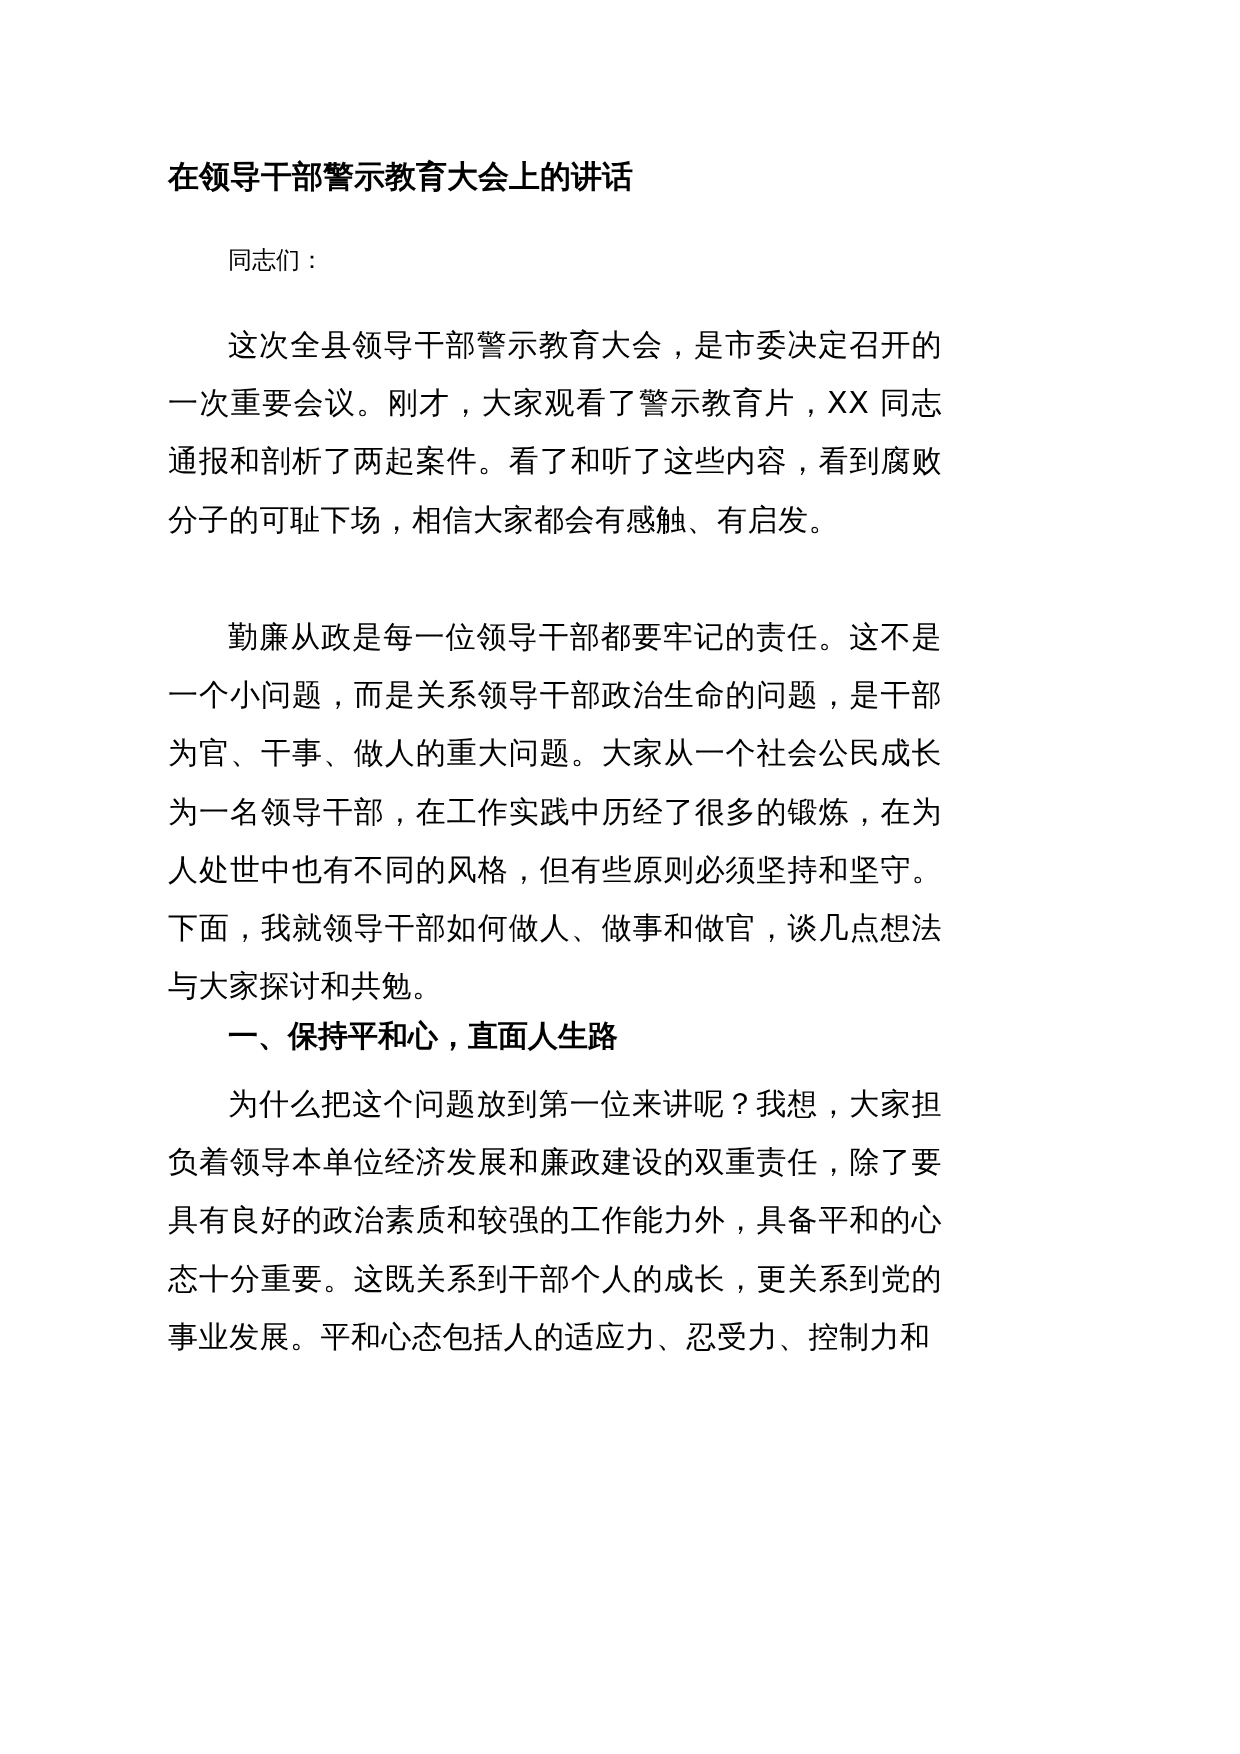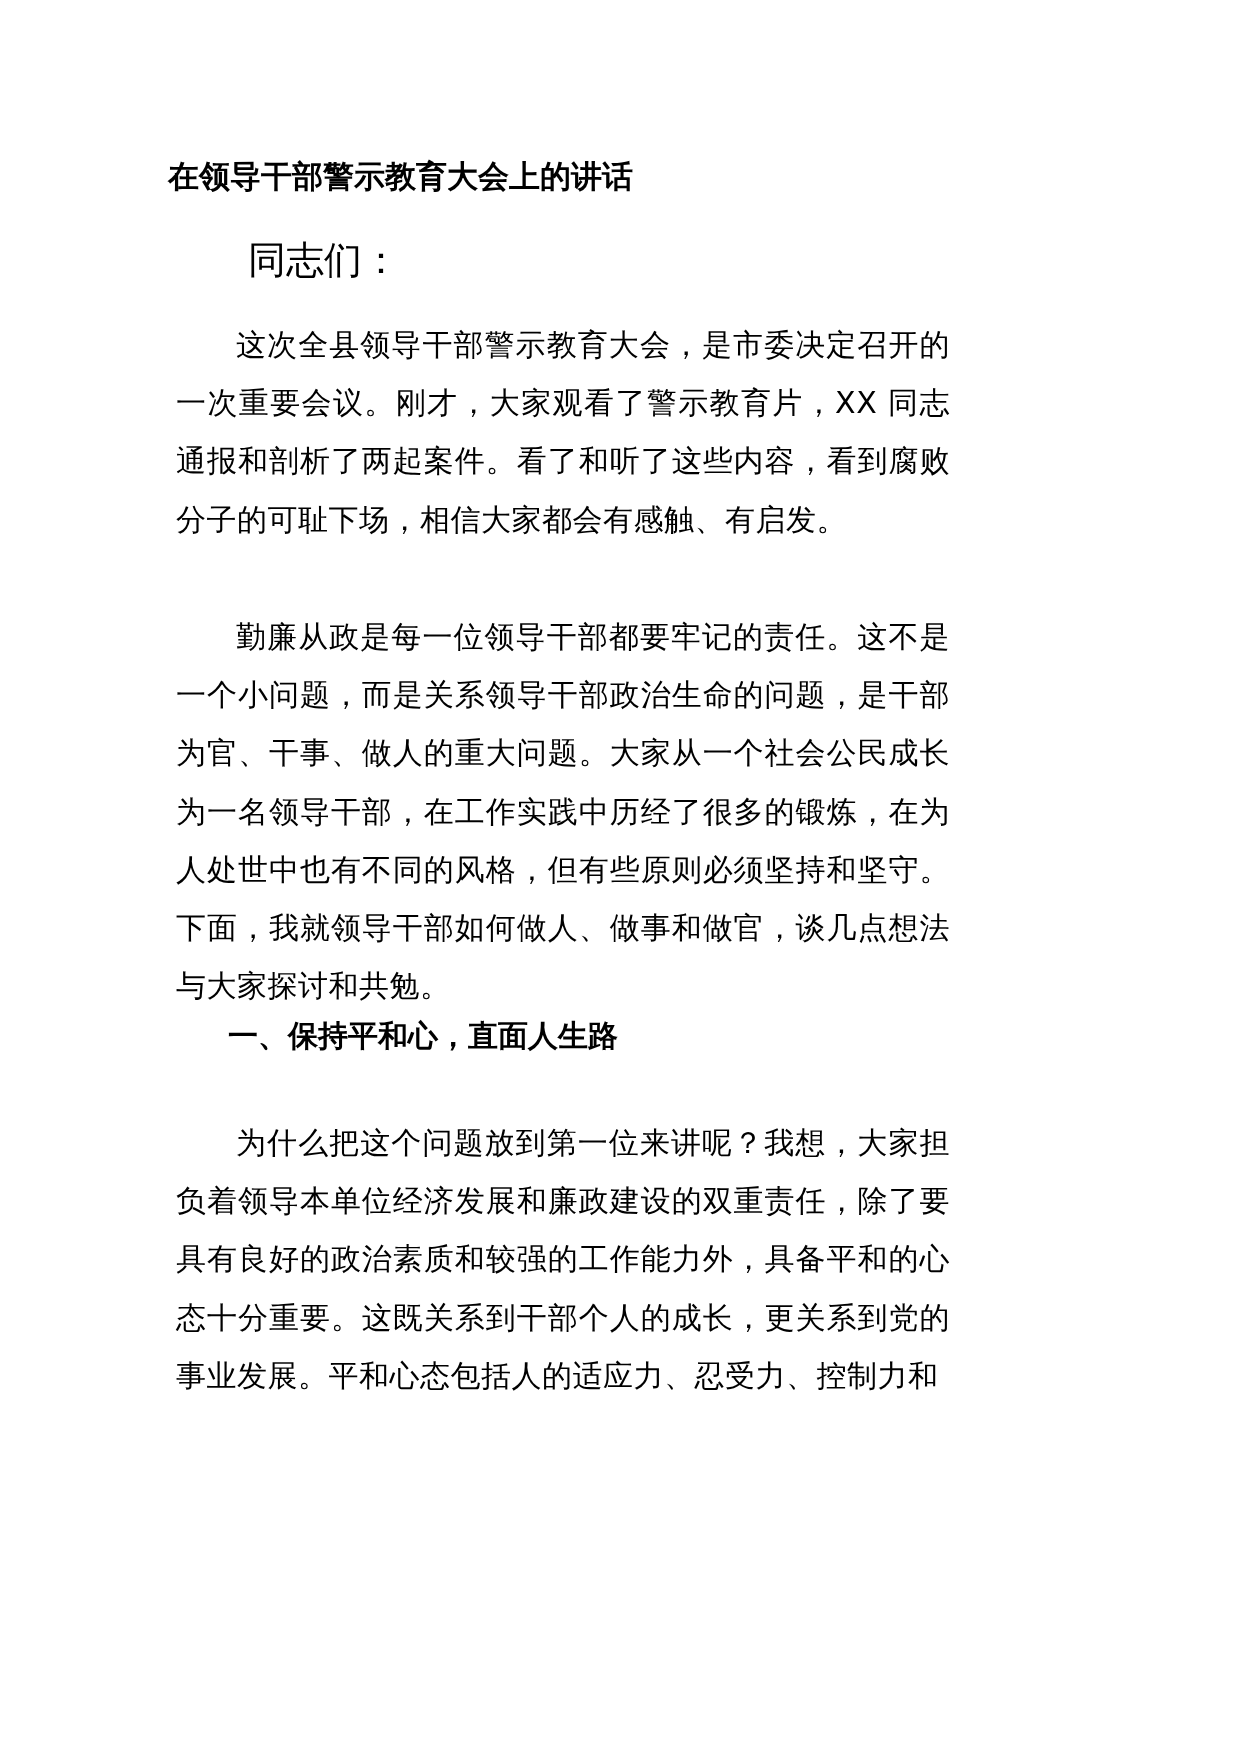--- a/index.html
+++ b/index.html
@@ -1,28 +1,28 @@
 <!DOCTYPE html>
 <html><head>
 <meta charset="utf-8">
 <style>
   html, body { margin: 0; padding: 0; background: #ffffff; }
   body { width: 1240px; height: 1754px; position: relative; overflow: hidden;
          font-family: "DejaVu Sans", "Liberation Sans", sans-serif; color: #000; }
   .page { position: absolute; left: 168px; top: 0; width: 774px; }
   .title { position: absolute; top: 152px; left: 0; width: 774px; 
            font-size: 31px; font-weight: bold; letter-spacing: 0px; line-height: 48px; }
-  .greeting { position: absolute; top: 236px; left: 60px; font-size: 38px; line-height: 48px; margin-left: 20px; }
+  .greeting { position: absolute; top: 236px; left: 60px; font-size: 24px; line-height: 48px; }
   .para { position: absolute; left: 0; width: 774px; font-size: 30px; line-height: 58.2px;
-          text-align: justify; text-indent: 60px; letter-spacing: 0.5px; margin-left: 8px; }
+          text-align: justify; text-indent: 60px; letter-spacing: 0.5px; }
   .heading { position: absolute; left: 60px; font-size: 30px; font-weight: bold; line-height: 48px; }
 </style>
 </head>
 <body>
 
 <div class="page">
   <div class="title">在领导干部警示教育大会上的讲话</div>
   <div class="greeting">同志们：</div>
   <div class="para" style="top:316px;">这次全县领导干部警示教育大会，是市委决定召开的一次重要会议。刚才，大家观看了警示教育片，XX 同志通报和剖析了两起案件。看了和听了这些内容，看到腐败分子的可耻下场，相信大家都会有感触、有启发。</div>
   <div class="para" style="top:608px;">勤廉从政是每一位领导干部都要牢记的责任。这不是一个小问题，而是关系领导干部政治生命的问题，是干部为官、干事、做人的重大问题。大家从一个社会公民成长为一名领导干部，在工作实践中历经了很多的锻炼，在为人处世中也有不同的风格，但有些原则必须坚持和坚守。下面，我就领导干部如何做人、做事和做官，谈几点想法与大家探讨和共勉。</div>
   <div class="heading" style="top:1012px;text-align:right;">一、保持平和心，直面人生路</div>
-  <div class="para" style="top:1114px;">为什么把这个问题放到第一位来讲呢？我想，大家担负着领导本单位经济发展和廉政建设的双重责任，除了要具有良好的政治素质和较强的工作能力外，具备平和的心态十分重要。这既关系到干部个人的成长，更关系到党的事业发展。平和心态包括人的适应力、忍受力、控制力和</div>
+  <div class="para" style="top:1075px;">为什么把这个问题放到第一位来讲呢？我想，大家担负着领导本单位经济发展和廉政建设的双重责任，除了要具有良好的政治素质和较强的工作能力外，具备平和的心态十分重要。这既关系到干部个人的成长，更关系到党的事业发展。平和心态包括人的适应力、忍受力、控制力和</div>
 </div>
 
 </body></html>

